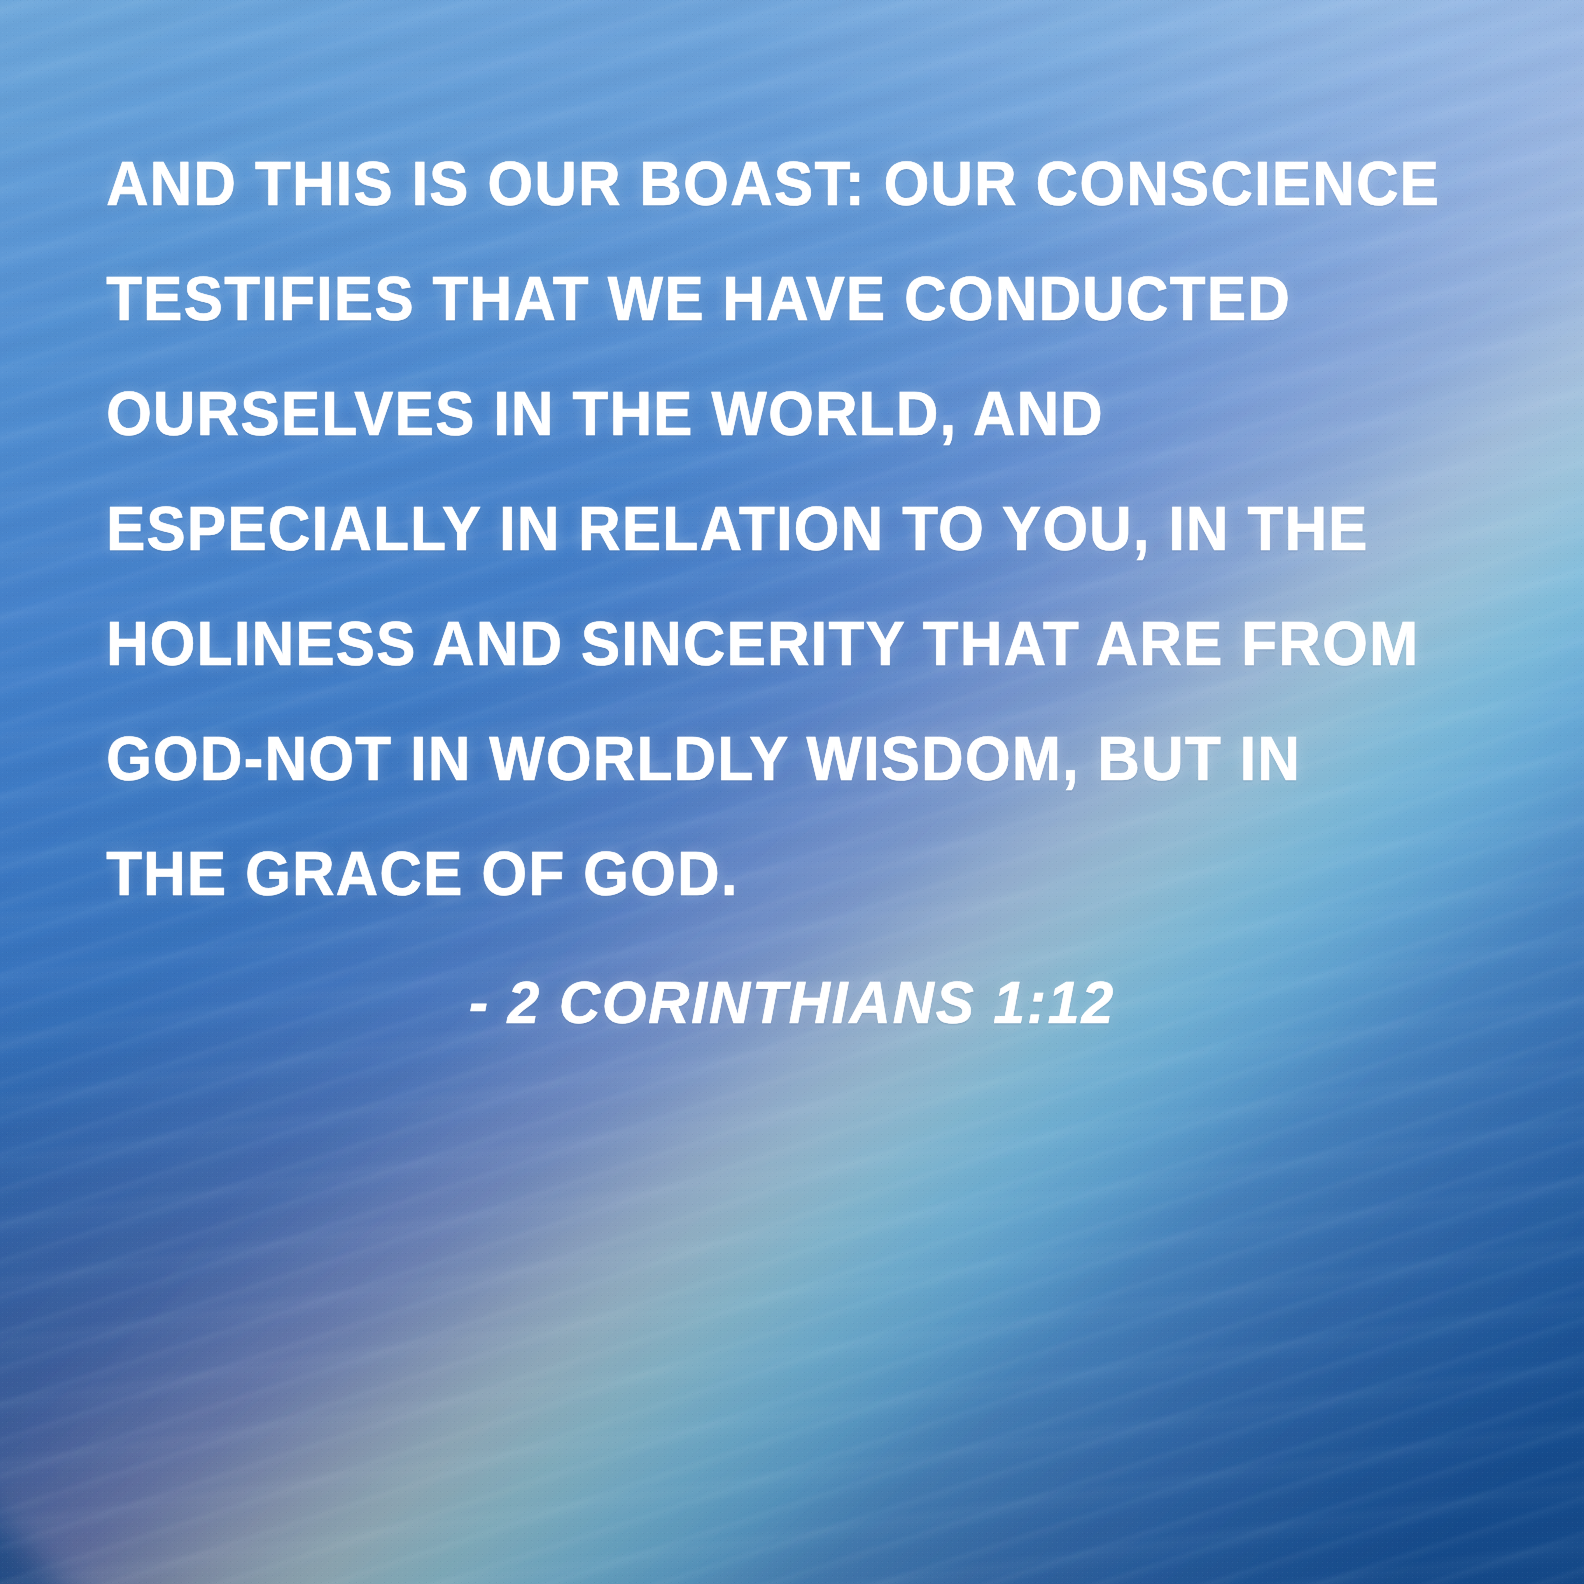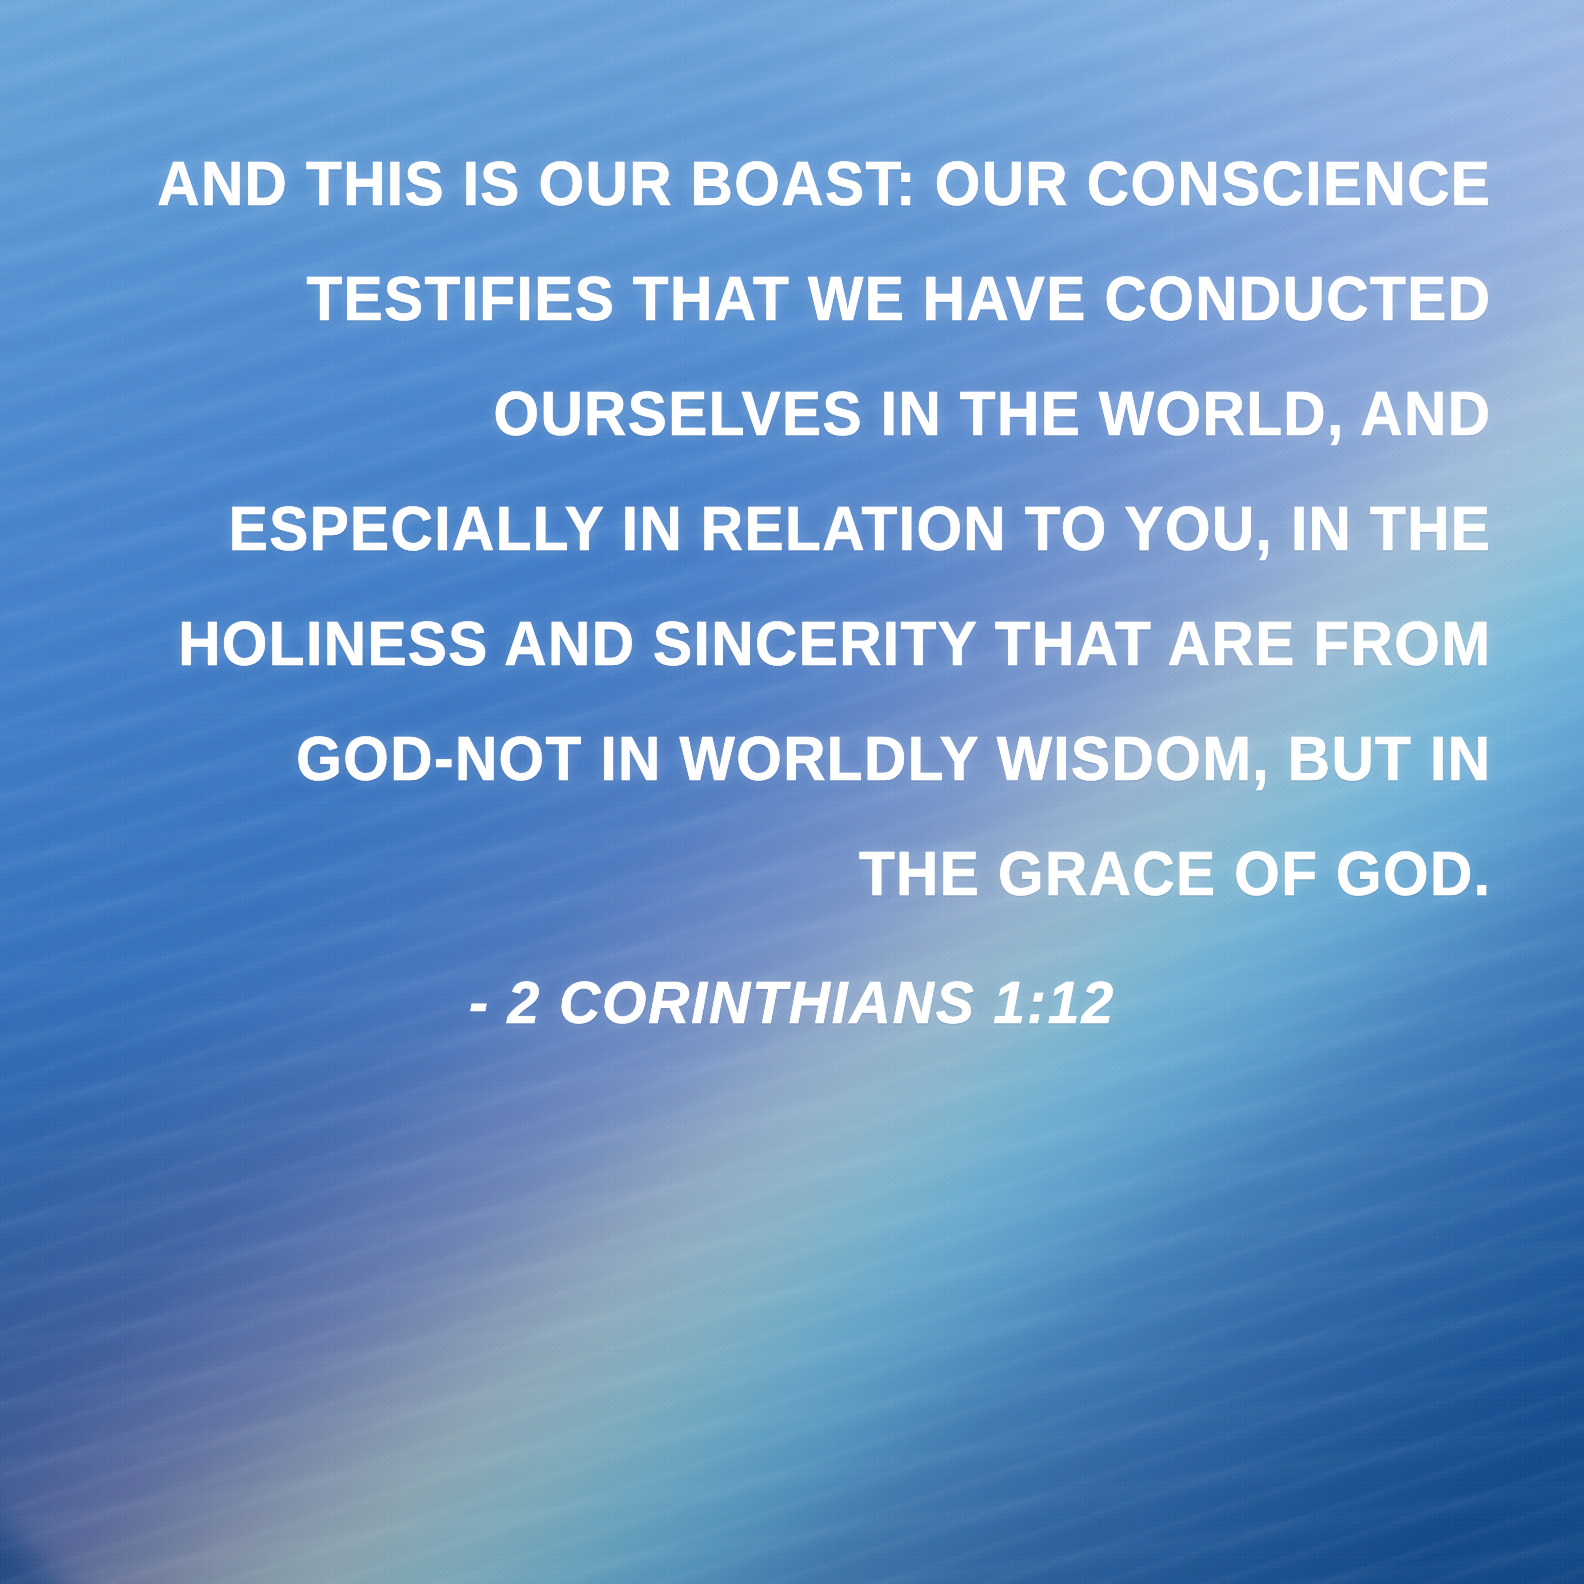--- a/index.html
+++ b/index.html
@@ -162,24 +162,24 @@
       rgba(255,255,255,0.00) 34%,
       rgba(210,200,215,0.22) 48%,
       rgba(200,225,215,0.24) 55%,
       rgba(255,255,255,0.00) 70%
     );
   }
 
   
   .verse {
     position: absolute;
-    left: 0;
+    left: 14px;
     right: 0;
     top: 126px;
-    text-align: right;
+    text-align: left;
     padding: 0 40px;
     box-sizing: border-box;
   }
 
   .verse-line {
     color: #ffffff;
     font-family: "Liberation Sans", sans-serif;
     font-weight: 700;
     font-size: 63px;
     line-height: 115px;

